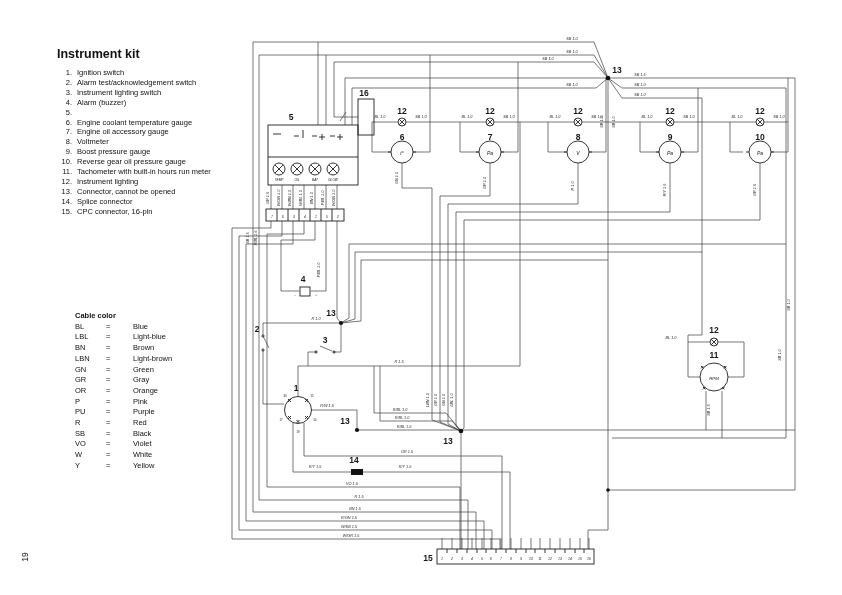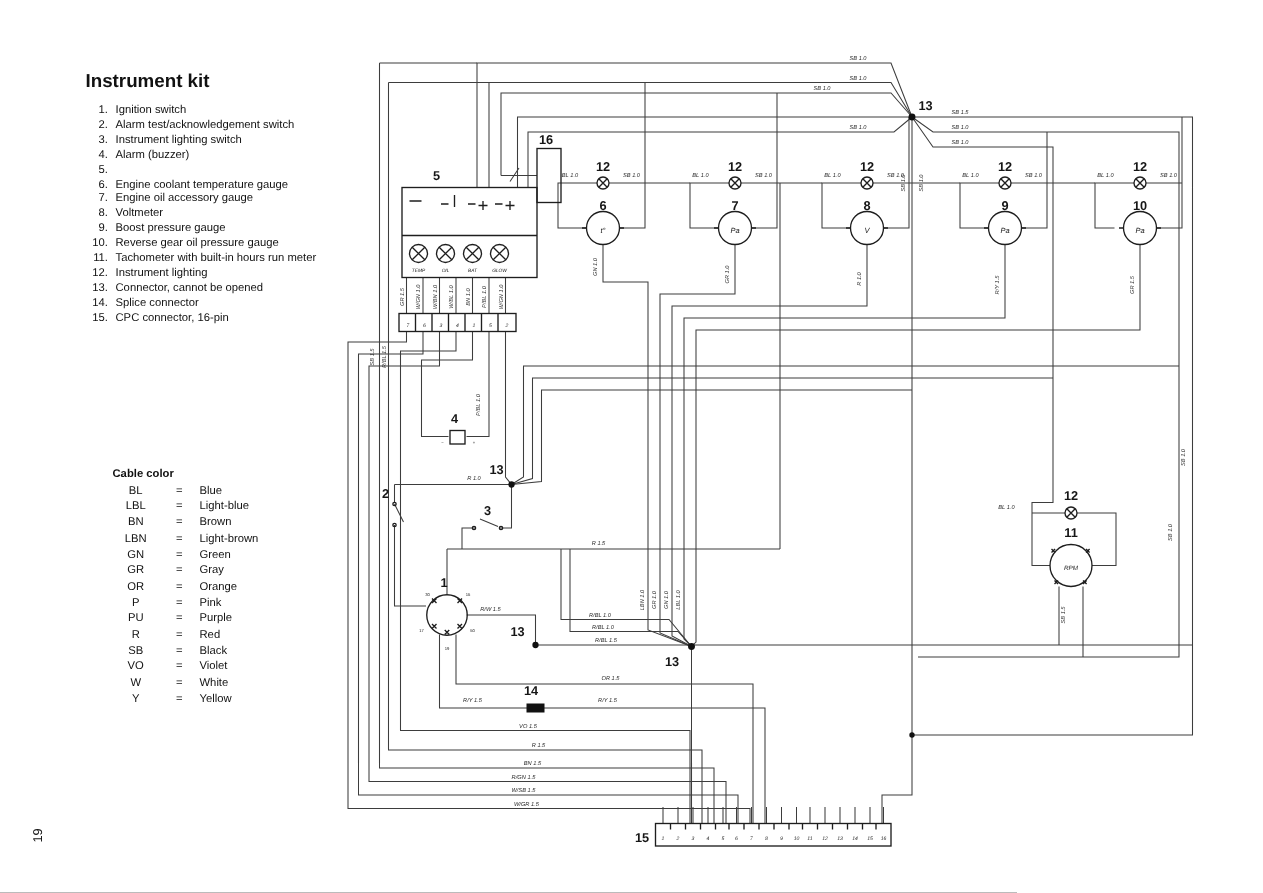--- a/index.html
+++ b/index.html
@@ -6,21 +6,21 @@
   .page{position:relative;width:842px;height:595px;background:#ffffff;
         font-family:"Liberation Sans",sans-serif;color:#111;overflow:hidden;margin:0 auto;}
   .title{position:absolute;left:57px;top:47px;font-size:12.5px;font-weight:bold;}
   .legend{position:absolute;left:57px;top:68px;width:165px;font-size:7.5px;line-height:9.9px;}
   .lg-row{display:flex;}
   .lg-num{width:15px;text-align:right;margin-right:5px;flex:none;}
   .lg-body{width:140px;}
   .lg-subs div{padding-left:3px;}
   .cable{position:absolute;left:75px;top:311px;font-size:7.5px;line-height:10.7px;}
   .cable-h{font-weight:bold;}
-  .cb-row{display:flex;text-align:center;}
+  .cb-row{display:flex;}
   .cb-ab{width:31px;}
   .cb-eq{width:27px;}
   .pagenum{position:absolute;left:20px;top:552px;font-size:8.5px;
            transform:rotate(-90deg);transform-origin:center;}
   svg.diagram{position:absolute;left:0;top:0;}
   .w{fill:none;stroke:#3d3d3d;stroke-width:0.7;}
   .comp{fill:none;stroke:#1e1e1e;stroke-width:0.9;}
   .solid{fill:#111;stroke:none;}
   svg text{font-family:"Liberation Sans",sans-serif;fill:#161616;}
   svg .num{font-size:8.5px;font-weight:bold;text-anchor:middle;}

